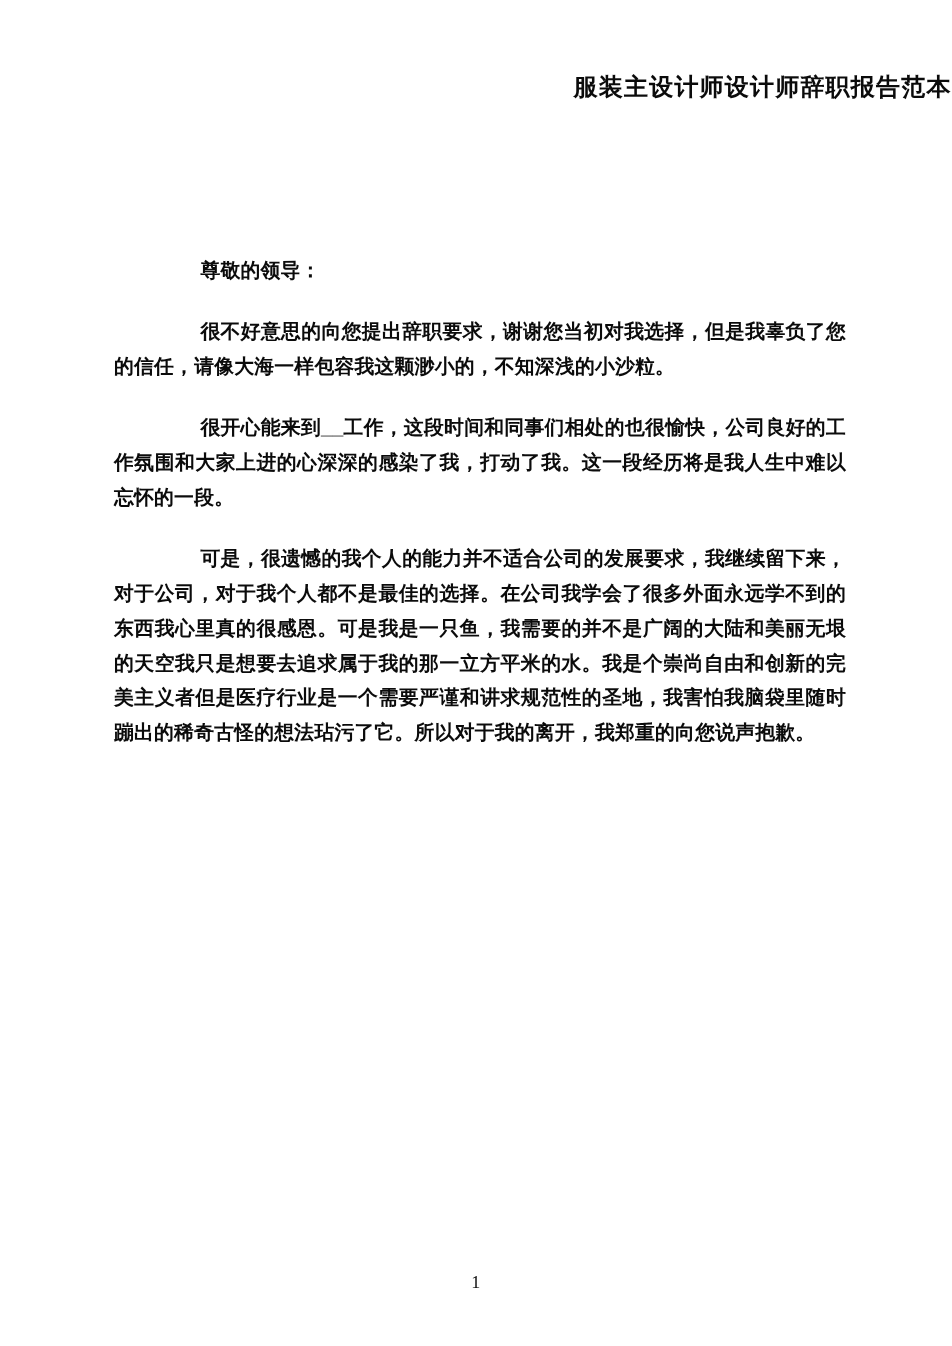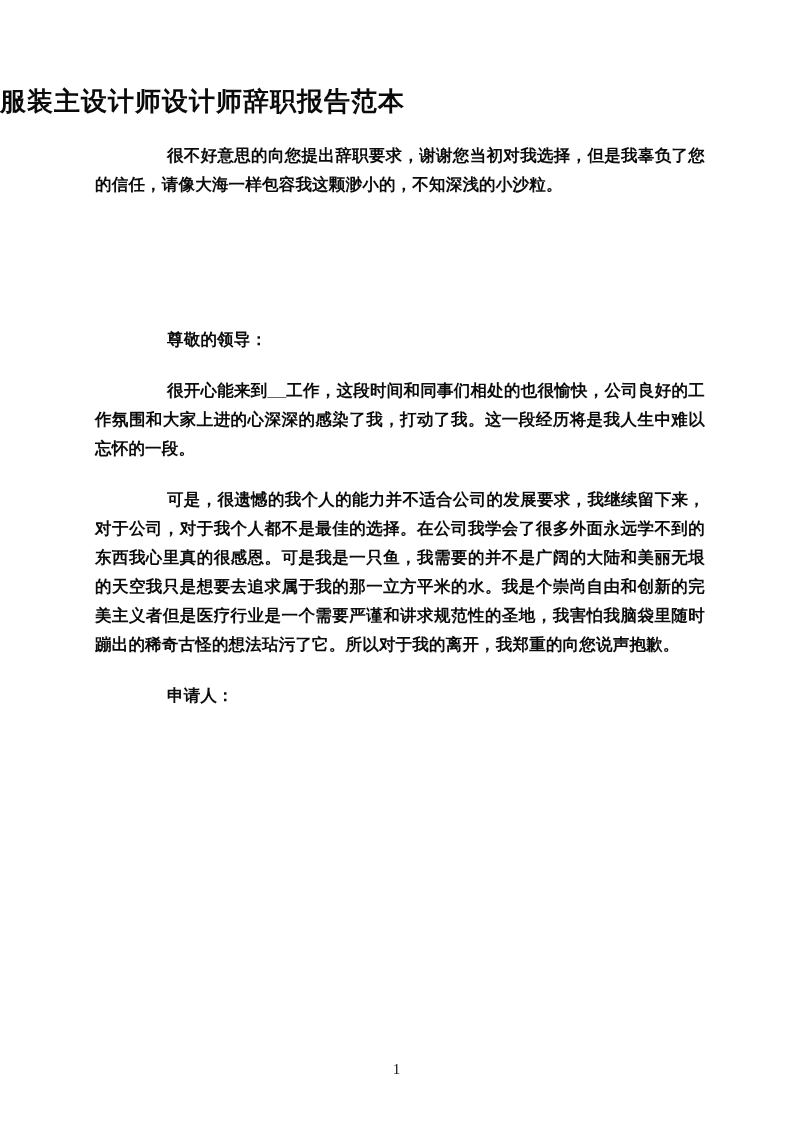--- a/index.html
+++ b/index.html
@@ -12,23 +12,23 @@
     width: 793px;
     height: 1122px;
     background: #ffffff;
     overflow: hidden;
     font-family: "Liberation Sans", "DejaVu Sans", sans-serif;
     color: #0b0b0b;
     box-sizing: border-box;
   }
   .doc-title {
     margin: 0;
-    padding-top: 84px;
-    text-align: left;
-    font-size: 26px;
+    padding-top: 59px;
+    text-align: right;
+    font-size: 20px;
     font-weight: bold;
     letter-spacing: 1px;
   }
   .content {
     padding: 0 88px 0 95px;
   }
   .para {
     margin: 22px 0 0 0;
     font-size: 16.5px;
     line-height: 29px;
@@ -54,31 +54,30 @@
 </style>
 </head>
 <body>
 
 <div class="page">
 
   <h1 class="doc-title">服装主设计师设计师辞职报告范本</h1>
 
   <div class="content">
 
+    <p class="para salutation">尊敬的领导：</p>
+
     <p class="para">很不好意思的向您提出辞职要求，谢谢您当初对我选择，但是我辜负了您的信任，请像大海一样包容我这颗渺小的，不知深浅的小沙粒。</p>
-
-    <p class="para salutation">尊敬的领导：</p>
 
     <p class="para">很开心能来到__工作，这段时间和同事们相处的也很愉快，公司良好的工作氛围和大家上进的心深深的感染了我，打动了我。这一段经历将是我人生中难以忘怀的一段。</p>
 
 
     <p class="para">可是，很遗憾的我个人的能力并不适合公司的发展要求，我继续留下来，对于公司，对于我个人都不是最佳的选择。在公司我学会了很多外面永远学不到的东西我心里真的很感恩。可是我是一只鱼，我需要的并不是广阔的大陆和美丽无垠的天空我只是想要去追求属于我的那一立方平米的水。我是个崇尚自由和创新的完美主义者但是医疗行业是一个需要严谨和讲求规范性的圣地，我害怕我脑袋里随时蹦出的稀奇古怪的想法玷污了它。所以对于我的离开，我郑重的向您说声抱歉。</p>
 
 
 
 
-    <p class="para">申请人：</p>
 
   </div>
 
   <div class="page-number">1</div>
 
 </div>
 
 </body></html>

